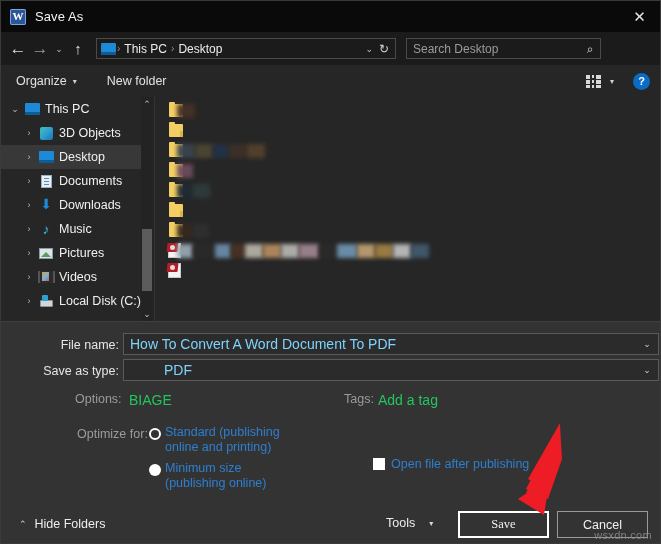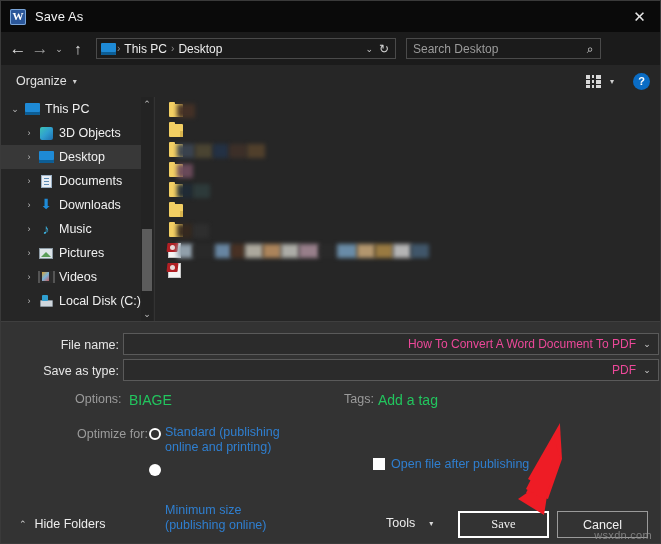--- a/index.html
+++ b/index.html
@@ -352,26 +352,25 @@
     position: absolute;
     height: 22px;
     background: #2b2b2b;
     border: 1px solid #5a5a5a;
     box-sizing: border-box;
     display: flex;
     align-items: center;
   }
   .combo .cval {
     flex: 1;
-    color: #ec4899;
-    font-size: 12px;
+    color: #7dd3fc;
+    font-size: 14px;
     padding-left: 6px;
     white-space: nowrap;
     overflow: hidden;
-    text-align: right;
   }
   .combo .ccaret {
     width: 22px;
     text-align: center;
     color: #cfcfcf;
     font-size: 9px;
     cursor: default;
   }
 
   .dimlabel { color: #9b9b9b; font-size: 12.5px; position: absolute; }
@@ -481,20 +480,23 @@
     <div id="searchbox">
       <input id="search-input" type="text" placeholder="Search Desktop" style="">
       <div id="search-icon">⌕</div>
     </div>
   </div>
 
   <div id="toolbar">
     <div class="tb-item" id="tb-organize">
       <span>Organize</span>
       <span class="tb-caret">▾</span>
+    </div>
+    <div class="tb-item" id="tb-newfolder">
+      <span>New folder</span>
     </div>
     <div id="tb-spacer"></div>
     <div class="tb-item">
       <span id="view-icon">
         <i style="left:0;top:0;width:4px;height:4px;"></i>
         <i style="left:0;top:5px;width:4px;height:4px;"></i>
         <i style="left:0;top:10px;width:4px;height:3px;"></i>
         <i style="left:6px;top:0;width:2px;height:3px;"></i>
         <i style="left:6px;top:5px;width:2px;height:3px;"></i>
         <i style="left:6px;top:10px;width:2px;height:3px;"></i>
@@ -674,21 +676,21 @@
 
     <div class="dimlabel" style="left:76px; top:105px;">Optimize for:</div>
 
     <div class="radio ring" style="left:148px; top:106px;"></div>
     <div class="bluetext" style="position:absolute; left:164px; top:103px; line-height:15px;">
       <span>Standard (publishing</span><br>
       <span>online and printing)</span>
     </div>
 
     <div class="radio filled" style="left:148px; top:142px;"></div>
-    <div class="bluetext" style="position:absolute; left:164px; top:139px; line-height:15px;margin-top:42px;">
+    <div class="bluetext" style="position:absolute; left:164px; top:139px; line-height:15px;">
       <span>Minimum size</span><br>
       <span>(publishing online)</span>
     </div>
 
 
     <div class="checkbox" style="left:372px; top:136px;"></div>
     <div class="bluetext" style="position:absolute; left:390px; top:135px;">Open file after publishing</div>
   </div>
 
   <div id="hidefolders">

